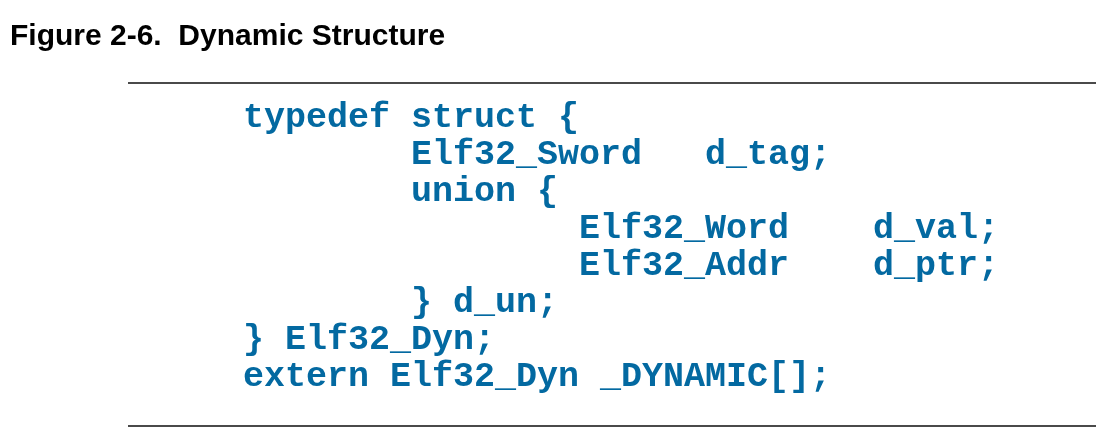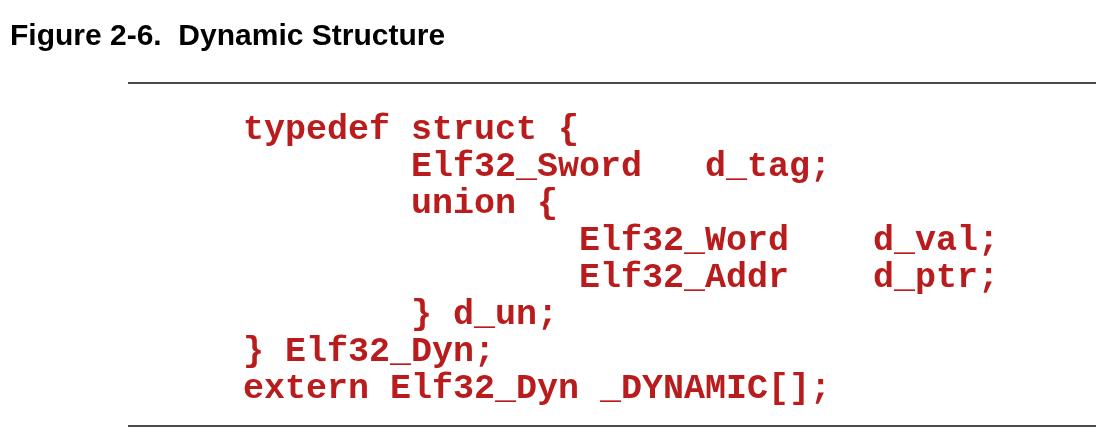--- a/index.html
+++ b/index.html
@@ -28,26 +28,26 @@
     left: 128px;
     right: 0;
     height: 2px;
     background: #4a4a4a;
   }
   .rule-top    { top: 82px; }
   .rule-bottom { top: 425px; }
   .code {
     position: absolute;
     left: 243px;
-    top: 112px;
+    top: 100px;
     font-family: "Liberation Mono", "DejaVu Sans Mono", monospace;
     font-weight: bold;
     font-size: 35px;
     line-height: 37px;
-    color: #b91c1c;
+    color: #0369a1;
     white-space: pre;
     letter-spacing: 0;
   }
 </style>
 </head>
 <body>
 
 <div class="page">
 
   <h1 class="figure-heading">Figure 2-6.  Dynamic Structure</h1>

